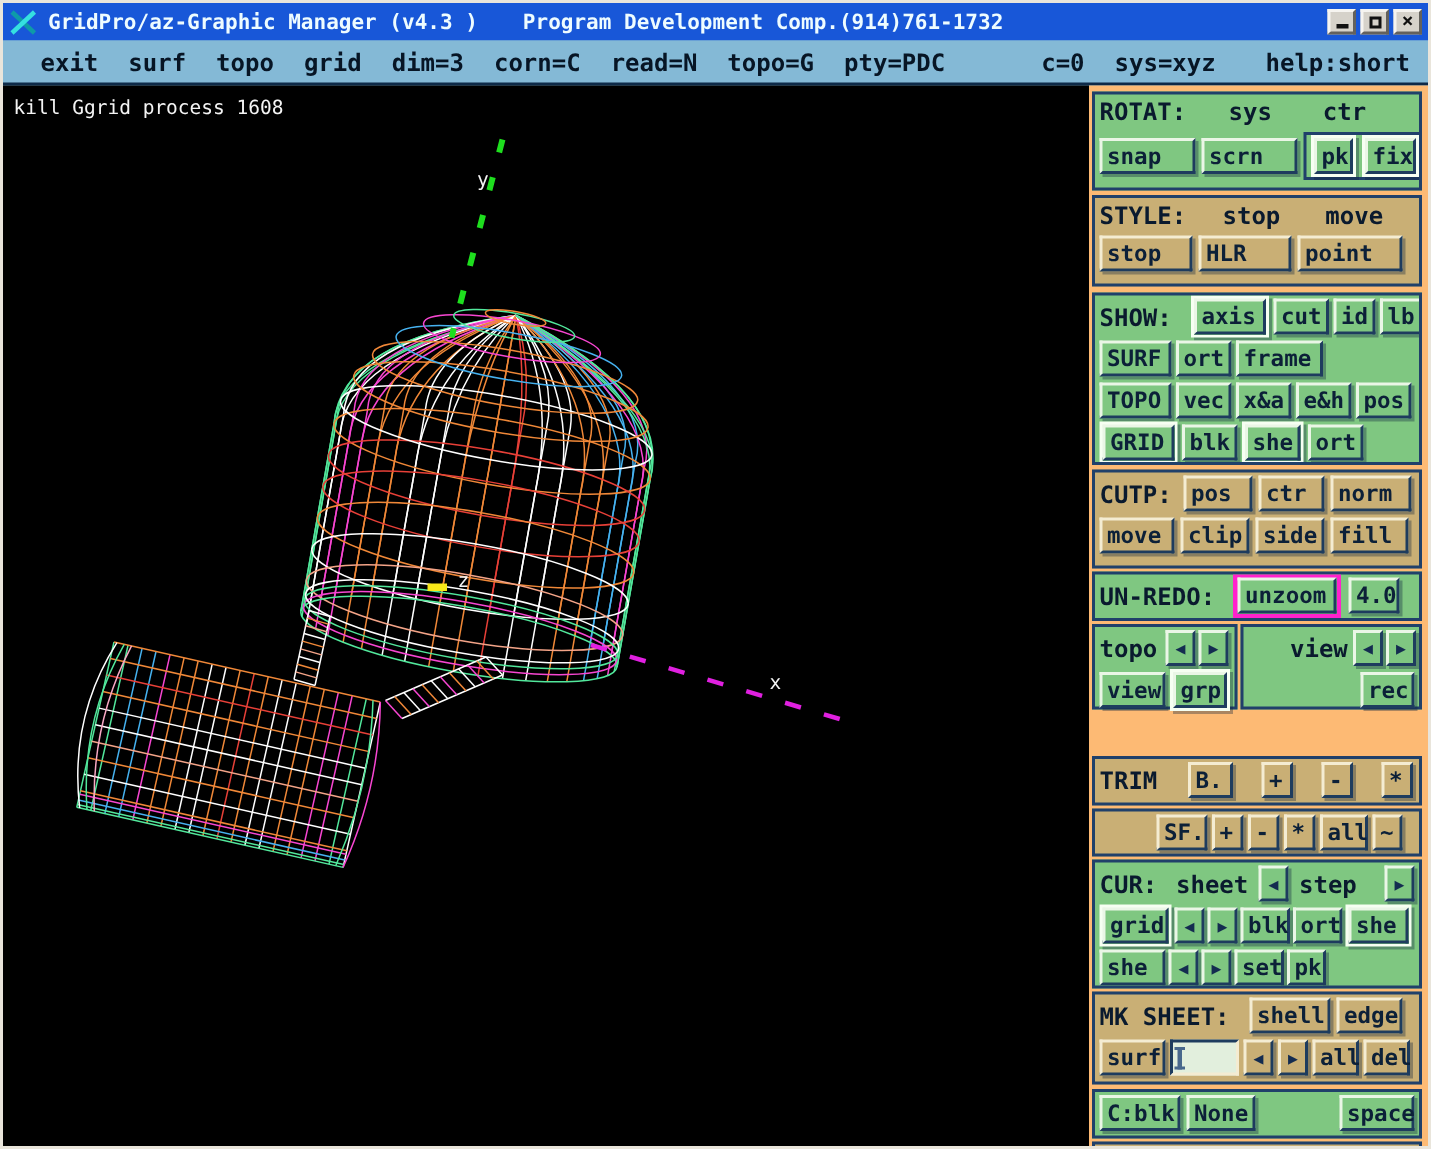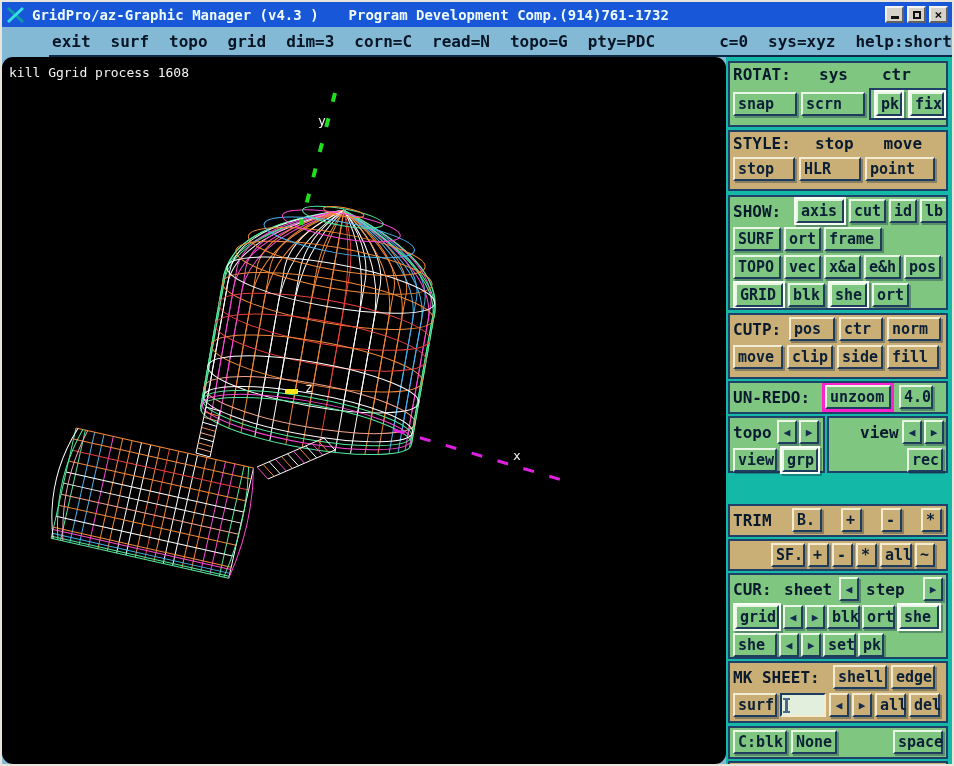--- a/index.html
+++ b/index.html
@@ -8,32 +8,32 @@
   .titlebar{height:25px;background:#1857d8;display:flex;align-items:center;padding:0 4px;box-sizing:border-box;}
   .logo{width:20px;height:20px;display:inline-block;flex:none;}
   .title{color:#eefcff;font:bold 14px "DejaVu Sans Mono",monospace;margin-left:6px;white-space:pre;}
   .title2{color:#eefcff;font:bold 14px "DejaVu Sans Mono",monospace;margin-left:30px;white-space:pre;flex:1;}
   .winbtns{display:flex;gap:3px;}
   .wbtn{width:19px;height:17px;background:#d6d2ca;border-top:2px solid #f6f4f0;border-left:2px solid #f6f4f0;border-bottom:2px solid #63615c;border-right:2px solid #63615c;padding:0;display:flex;align-items:center;justify-content:center;box-sizing:border-box;}
   .ic-min{width:8px;height:3px;background:#111;margin-top:6px;}
   .ic-max{width:8px;height:8px;border:2px solid #111;box-sizing:border-box;}
   .ic-close{font:bold 13px "DejaVu Sans Mono",monospace;color:#111;line-height:10px;}
   
-  .menubar{height:30px;background:#84b9d6;display:flex;align-items:center;padding-left:3px;font:bold 16px "DejaVu Sans Mono",monospace;color:#071525;border-bottom:2px solid #0d2947;box-sizing:border-box;margin-left:47px;}
+  .menubar{height:30px;background:#84b9d6;display:flex;align-items:center;padding-left:25px;font:bold 16px "DejaVu Sans Mono",monospace;color:#071525;border-bottom:2px solid #0d2947;box-sizing:border-box;}
   .mitem{margin-right:20px;white-space:pre;}
   .gap-c0{margin-left:44px;}
   .gap-help{margin-left:auto;margin-right:12px;}
   
   .main{display:flex;height:707px;}
-  .viewport{flex:1;position:relative;background:#000;overflow:hidden;border-radius:11px;}
+  .viewport{flex:1;position:relative;background:#000;overflow:hidden;}
   .viewport svg{position:absolute;left:0;top:0;}
   .vstatus{position:absolute;left:7px;top:8px;color:#f4f4f4;font:13px "DejaVu Sans Mono",monospace;}
   .axlbl{position:absolute;color:#f4f4f4;font:13px "DejaVu Sans Mono",monospace;}
   
-  .rpanel{width:226px;flex:none;position:relative;background:#14b8a6;}
+  .rpanel{width:226px;flex:none;position:relative;background:#fdba74;}
   .sec{position:absolute;left:2px;width:220px;box-sizing:border-box;border:2px solid #20406a;overflow:hidden;}
   .sec.green{background:#7fc781;--hi:#eaf6e6;}
   .sec.tan{background:#c9af75;--hi:#f4ecd2;}
   .row{display:flex;align-items:center;padding:2px 3px;gap:4px;}
   .slabel{font:bold 16px "DejaVu Sans Mono",monospace;color:#0a1a2e;white-space:pre;flex:none;}
   .btn{display:flex;align-items:center;flex:none;box-sizing:border-box;height:24px;padding:0 2px 0 3px;
        font:bold 15px "DejaVu Sans Mono",monospace;color:#0c2038;background:transparent;text-align:left;
        border-top:2px solid var(--hi);border-left:2px solid var(--hi);
        border-bottom:2px solid #1e3c5e;border-right:2px solid #1e3c5e;
        box-shadow:2px 2px 0 rgba(15,35,60,.35);white-space:pre;}

